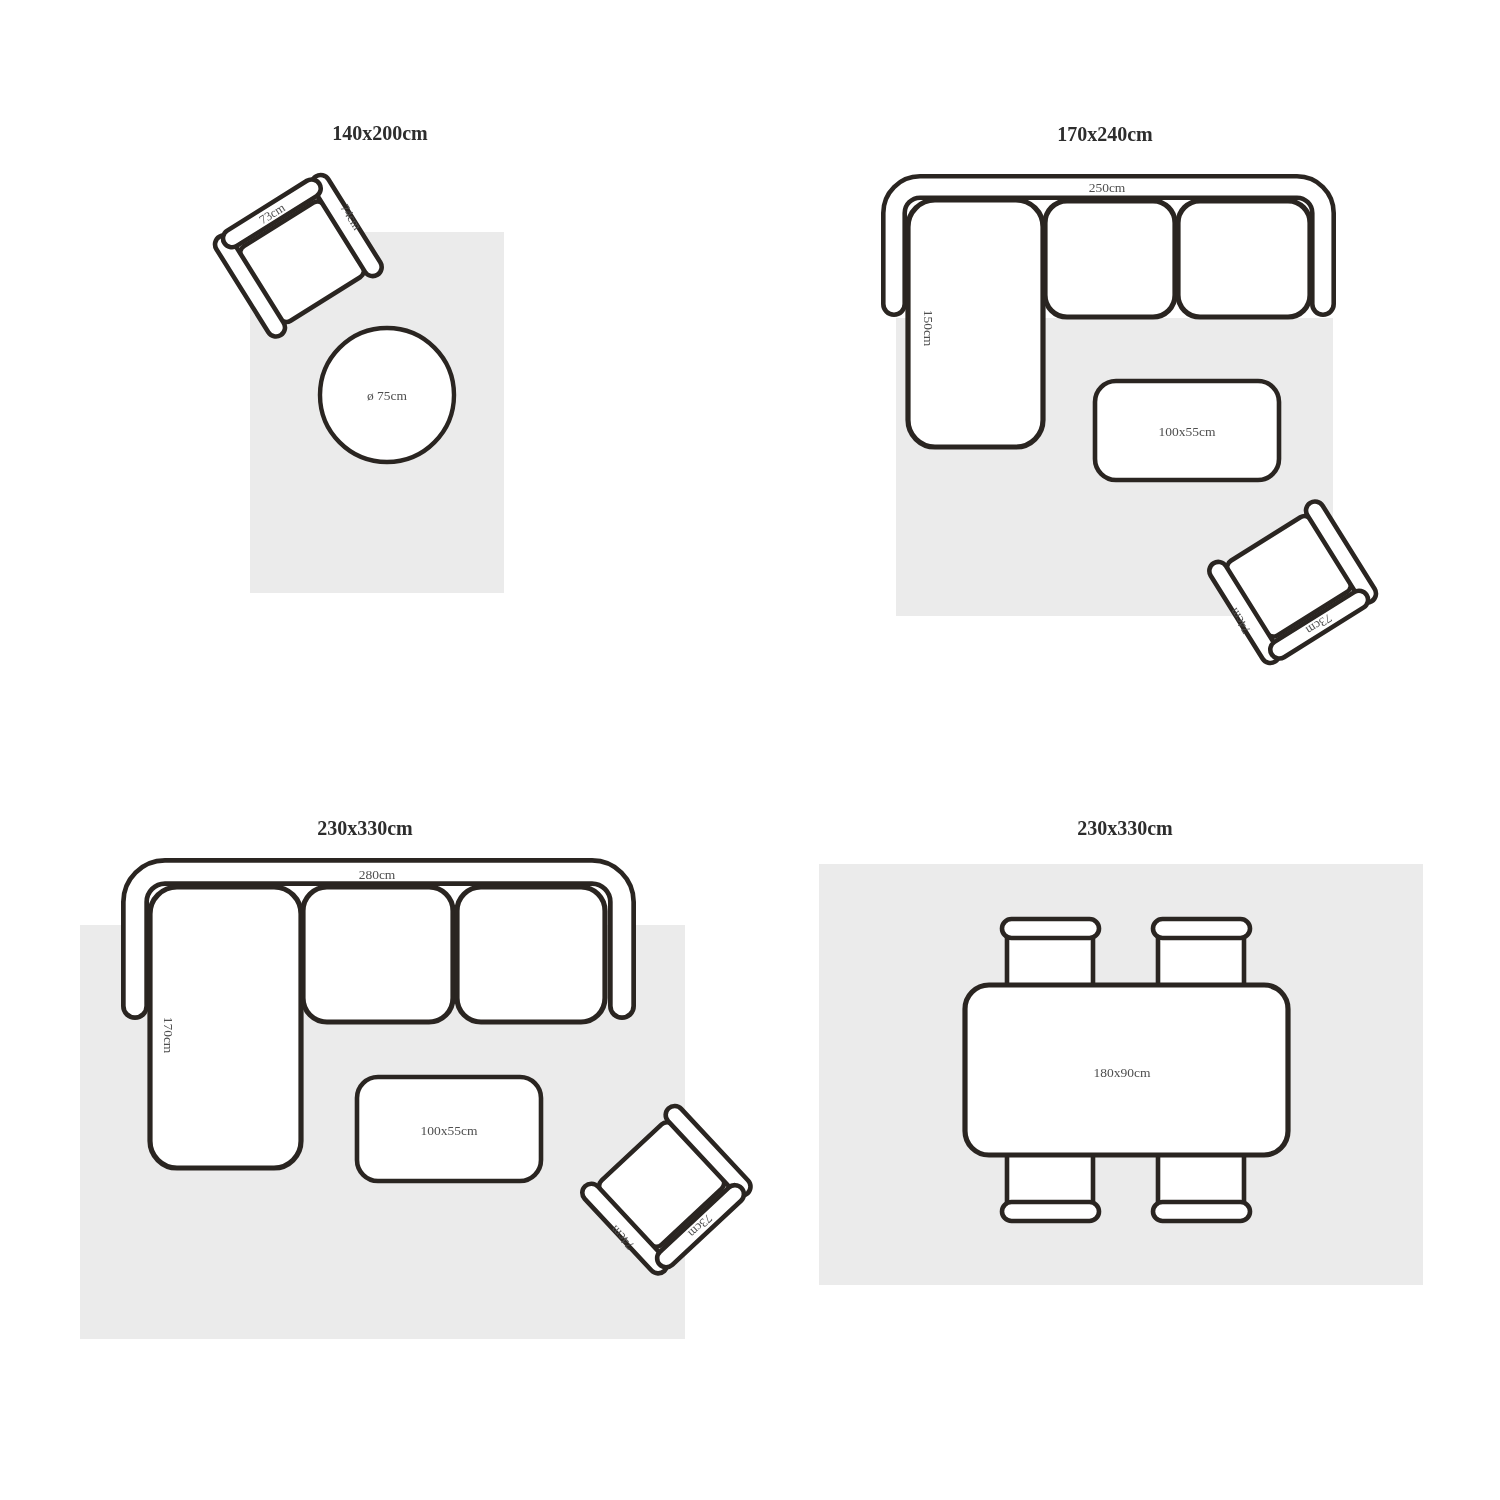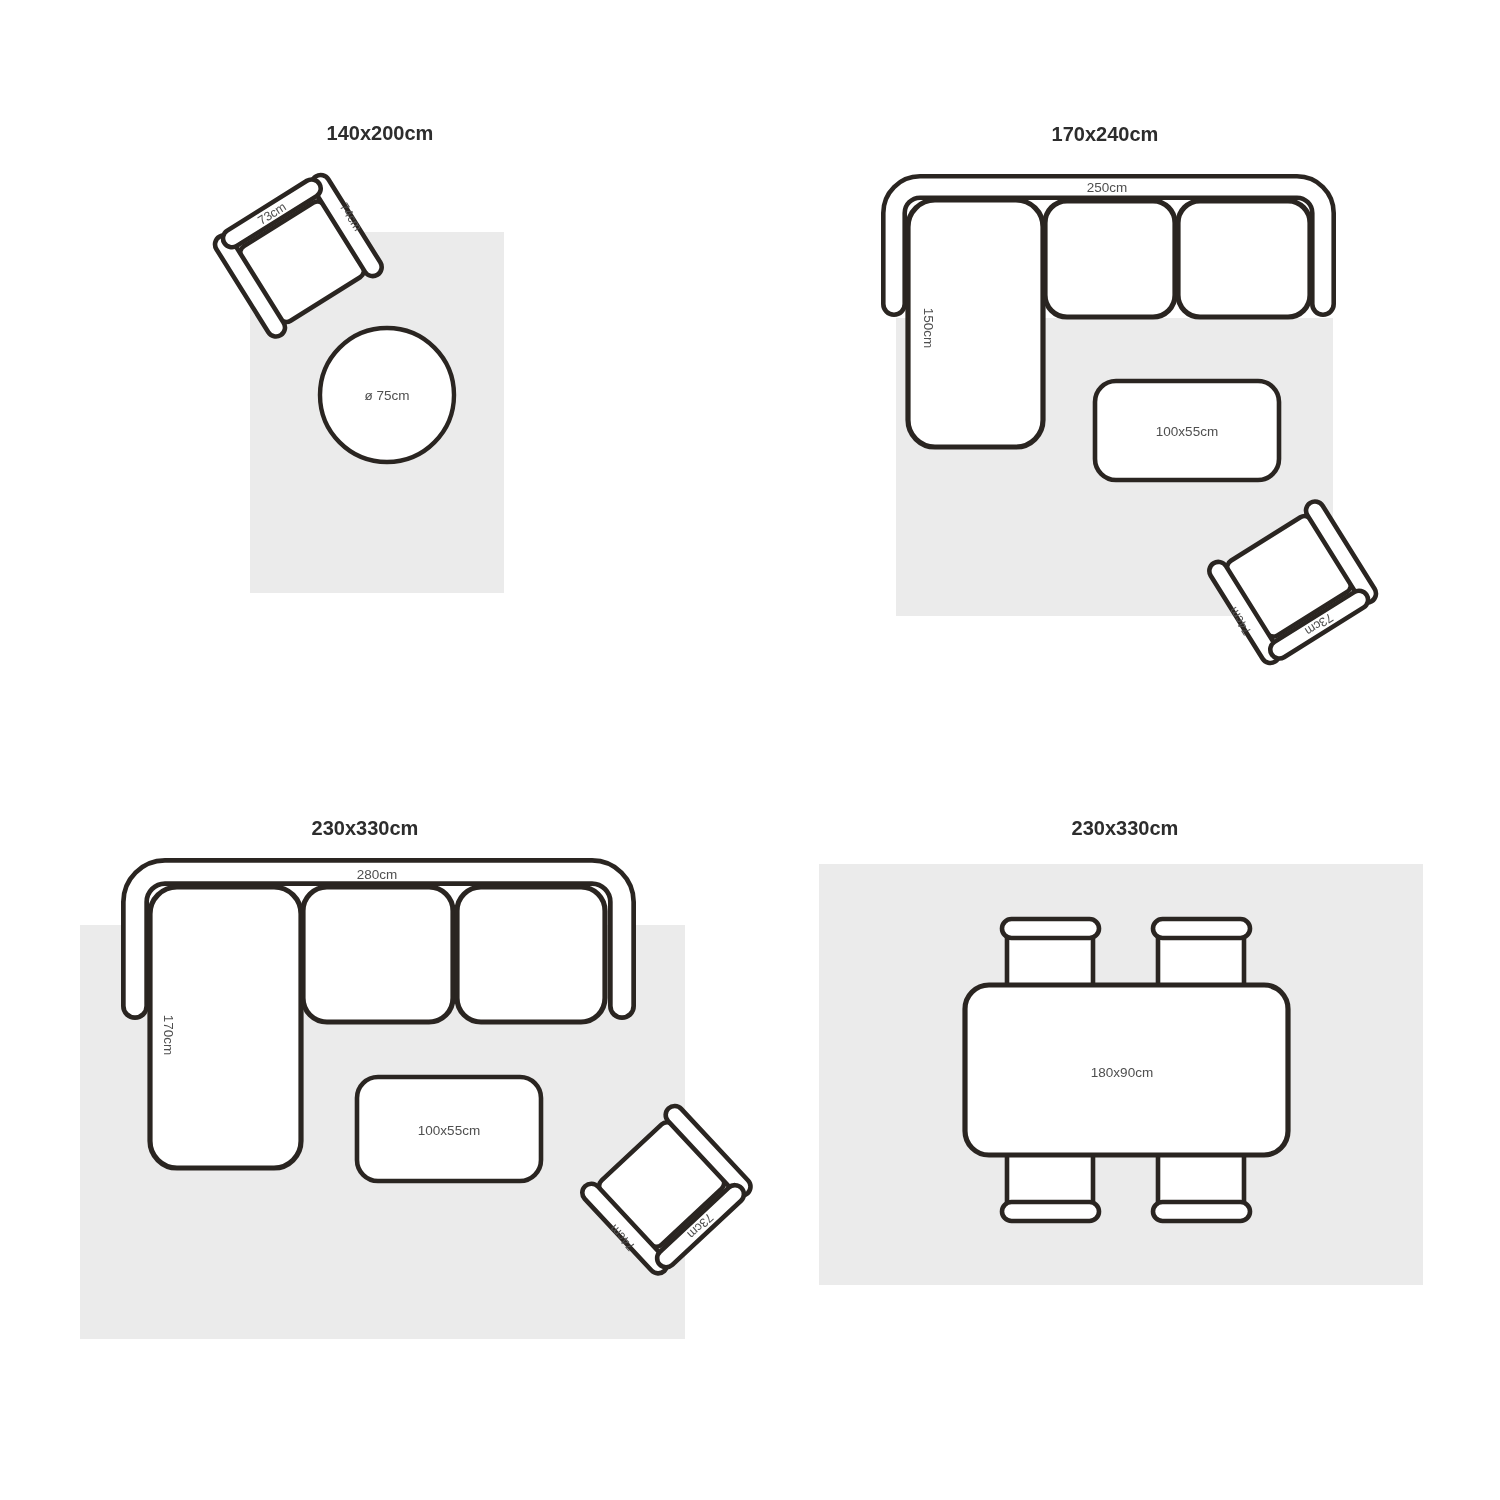--- a/index.html
+++ b/index.html
@@ -5,21 +5,21 @@
   html, body {
     margin: 0;
     padding: 0;
     background: var(--c-background, #ffffff);
   }
   .canvas {
     position: relative;
     width: 1500px;
     height: 1500px;
     background: var(--c-background, #ffffff);
-    font-family: Liberation Sans, sans-serif;
+    font-family: Liberation Serif, serif;
   }
   svg { display: block; }
 
   .rug        { fill: var(--c-rug, #ebebeb); }
   .furn       { fill: var(--c-furniture_fill, #ffffff); stroke: var(--c-outline, #2a2521); stroke-width: 4.6px; }
   .furn-thick { stroke-width: 5.2px; }
   .band-o     { fill: none; stroke: var(--c-outline, #2a2521); stroke-linecap: round; }
   .band-i     { fill: none; stroke: var(--c-furniture_fill, #ffffff); stroke-linecap: round; }
 
   .title {

